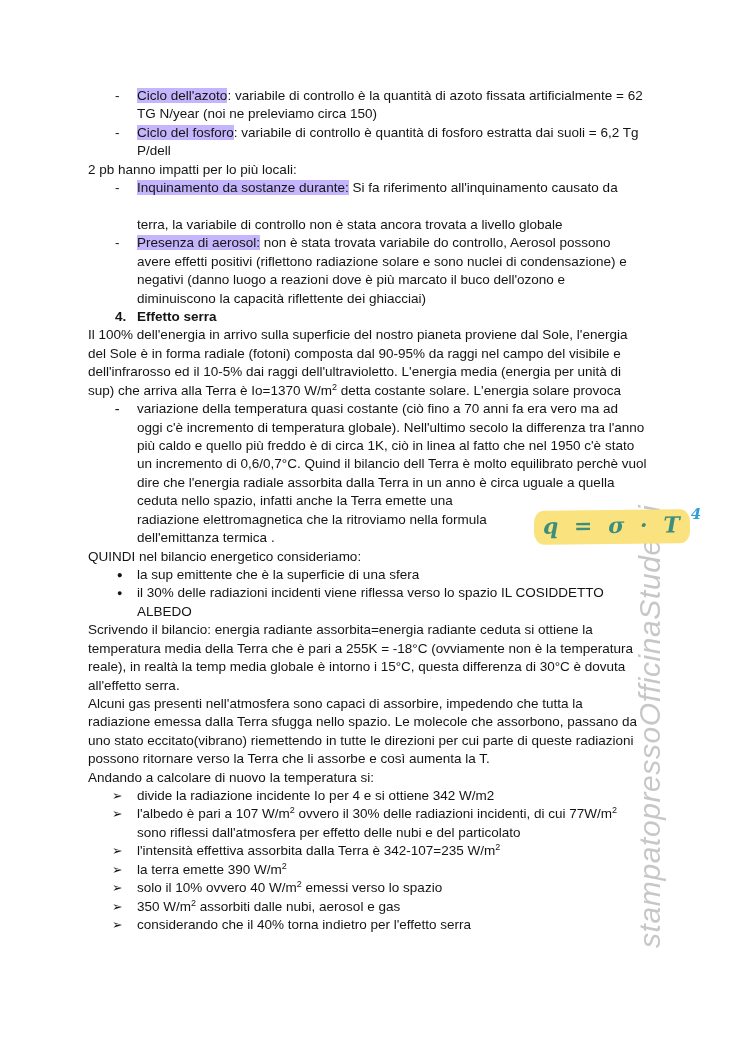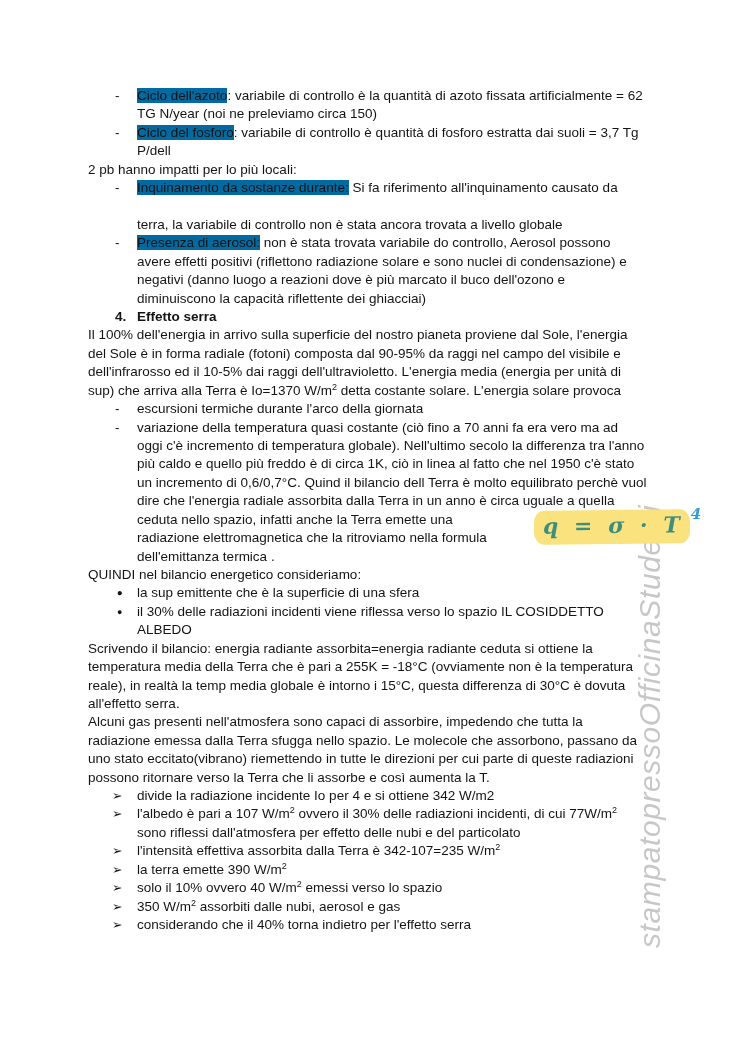--- a/index.html
+++ b/index.html
@@ -35,21 +35,21 @@
     font-size: 13.5px;
     line-height: 18.42px;
     z-index: 1;
   }
   .blk { position: relative; }
   .blk.dash, .blk.disc, .blk.arrow, .blk.heading { padding-left: 49px; }
   .marker { position: absolute; left: 27px; top: 0; }
   .blk.disc .marker { left: 29px; font-size: 9px; }
   .blk.arrow .marker { left: 24px; font-size: 12.5px; }
   .blk.heading { font-weight: bold; }
-  .hl { background: #0369a1; }
+  .hl { background: #c4b5fd; }
   .sup { font-size: 9px; vertical-align: super; line-height: 0; }
 
   
   .formula {
     position: absolute;
     left: 517px; top: 505px;
     z-index: 2;
     font-family: "DejaVu Serif", serif;
     font-style: italic;
     font-weight: 600;
@@ -76,34 +76,35 @@
 </style>
 </head>
 <body>
 
 <div class="page">
 
   <div class="watermark">stampatopressoOfficinaStudenti</div>
 
   <div class="content">
       <div class="blk dash"><span class="marker">-</span><span class="hl">Ciclo dell'azoto</span><span>: variabile di controllo è la quantità di azoto fissata artificialmente = 62</span><br><span>TG N/year (noi ne preleviamo circa 150)</span></div>
-      <div class="blk dash"><span class="marker">-</span><span class="hl">Ciclo del fosforo</span><span>: variabile di controllo è quantità di fosforo estratta dai suoli = 3,7 Tg</span><br><span>P/dell</span></div>
+      <div class="blk dash"><span class="marker">-</span><span class="hl">Ciclo del fosforo</span><span>: variabile di controllo è quantità di fosforo estratta dai suoli = 6,2 Tg</span><br><span>P/dell</span></div>
       <div class="blk flush"><span>2 pb hanno impatti per lo più locali:</span></div>
       <div class="blk dash"><span class="marker">-</span><span class="hl">Inquinamento da sostanze durante:</span><span> Si fa riferimento all'inquinamento causato da</span><br><br><span>terra, la variabile di controllo non è stata ancora trovata a livello globale</span></div>
       <div class="blk dash"><span class="marker">-</span><span class="hl">Presenza di aerosol:</span><span> non è stata trovata variabile do controllo, Aerosol possono</span><br><span>avere effetti positivi (riflettono radiazione solare e sono nuclei di condensazione) e</span><br><span>negativi (danno luogo a reazioni dove è più marcato il buco dell'ozono e</span><br><span>diminuiscono la capacità riflettente dei ghiacciai)</span></div>
       <div class="blk heading"><span class="marker">4.</span><span>Effetto serra</span></div>
       <div class="blk flush"><span>Il 100% dell'energia in arrivo sulla superficie del nostro pianeta proviene dal Sole, l'energia</span><br><span>del Sole è in forma radiale (fotoni) composta dal 90-95% da raggi nel campo del visibile e</span><br><span>dell'infrarosso ed il 10-5% dai raggi dell'ultravioletto. L'energia media (energia per unità di</span><br><span>sup) che arriva alla Terra è Io=1370 W/m</span><span class="sup">2</span><span> detta costante solare. L'energia solare provoca</span></div>
-      <div class="blk dash"><span class="marker">-</span><span>escursioni termiche durante l'arco della giornata</span></div>
+      <div class="blk dash"><span class="marker">-</span></div>
       <div class="blk dash"><span class="marker">-</span><span>variazione della temperatura quasi costante (ciò fino a 70 anni fa era vero ma ad</span><br><span>oggi c'è incremento di temperatura globale). Nell'ultimo secolo la differenza tra l'anno</span><br><span>più caldo e quello più freddo è di circa 1K, ciò in linea al fatto che nel 1950 c'è stato</span><br><span>un incremento di 0,6/0,7°C. Quind il bilancio dell Terra è molto equilibrato perchè vuol</span><br><span>dire che l'energia radiale assorbita dalla Terra in un anno è circa uguale a quella</span><br><span>ceduta nello spazio, infatti anche la Terra emette una</span><br><span>radiazione elettromagnetica che la ritroviamo nella formula</span><br><span>dell'emittanza termica .</span></div>
       <div class="blk flush"><span>QUINDI nel bilancio energetico consideriamo:</span></div>
       <div class="blk disc"><span class="marker">●</span></div>
       <div class="blk disc"><span class="marker">●</span><span>la sup emittente che è la superficie di una sfera</span></div>
       <div class="blk disc"><span class="marker">●</span><span>il 30% delle radiazioni incidenti viene riflessa verso lo spazio IL COSIDDETTO</span><br><span>ALBEDO</span></div>
       <div class="blk flush"><span>Scrivendo il bilancio: energia radiante assorbita=energia radiante ceduta si ottiene la</span><br><span>temperatura media della Terra che è pari a 255K = -18°C (ovviamente non è la temperatura</span><br><span>reale), in realtà la temp media globale è intorno i 15°C, questa differenza di 30°C è dovuta</span><br><span>all'effetto serra.</span></div>
       <div class="blk flush"><span>Alcuni gas presenti nell'atmosfera sono capaci di assorbire, impedendo che tutta la</span><br><span>radiazione emessa dalla Terra sfugga nello spazio. Le molecole che assorbono, passano da</span><br><span>uno stato eccitato(vibrano) riemettendo in tutte le direzioni per cui parte di queste radiazioni</span><br><span>possono ritornare verso la Terra che li assorbe e così aumenta la T.</span></div>
+      <div class="blk flush"><span>Andando a calcolare di nuovo la temperatura si:</span></div>
       <div class="blk arrow"><span class="marker">➢</span><span>divide la radiazione incidente Io per 4 e si ottiene 342 W/m2</span></div>
       <div class="blk arrow"><span class="marker">➢</span><span>l'albedo è pari a 107 W/m</span><span class="sup">2</span><span> ovvero il 30% delle radiazioni incidenti, di cui 77W/m</span><span class="sup">2</span><br><span>sono riflessi dall'atmosfera per effetto delle nubi e del particolato</span></div>
       <div class="blk arrow"><span class="marker">➢</span><span>l'intensità effettiva assorbita dalla Terra è 342-107=235 W/m</span><span class="sup">2</span></div>
       <div class="blk arrow"><span class="marker">➢</span><span>la terra emette 390 W/m</span><span class="sup">2</span></div>
       <div class="blk arrow"><span class="marker">➢</span><span>solo il 10% ovvero 40 W/m</span><span class="sup">2</span><span> emessi verso lo spazio</span></div>
       <div class="blk arrow"><span class="marker">➢</span><span>350 W/m</span><span class="sup">2</span><span> assorbiti dalle nubi, aerosol e gas</span></div>
       <div class="blk arrow"><span class="marker">➢</span><span>considerando che il 40% torna indietro per l'effetto serra</span></div>
     </div>
 
   <div class="formula">

